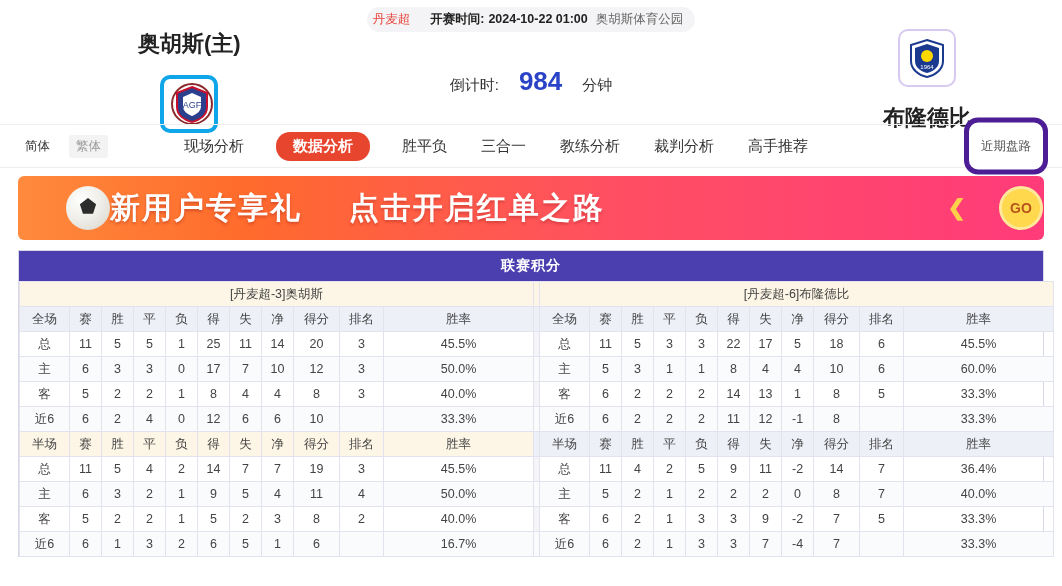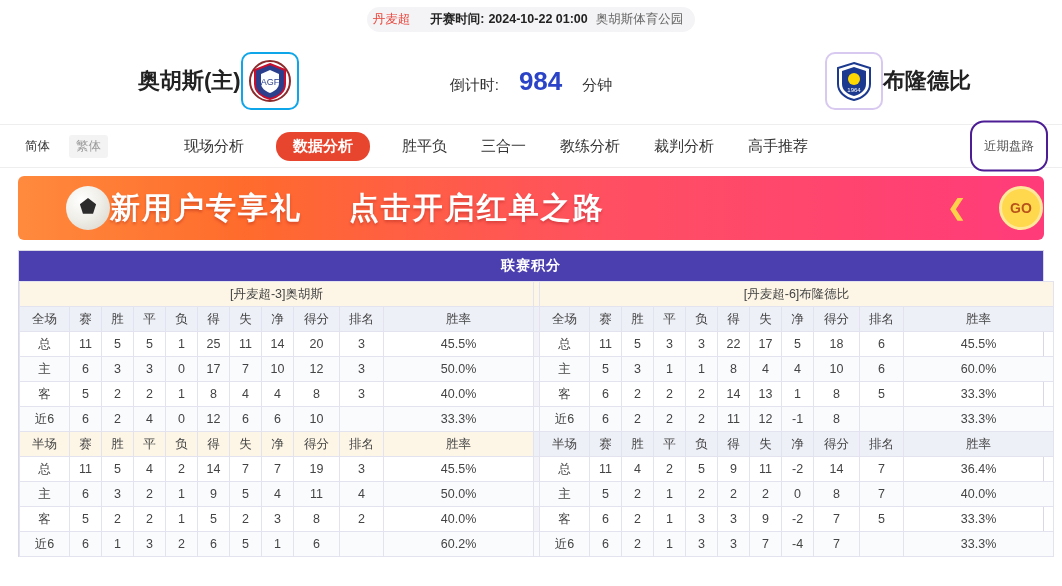--- a/index.html
+++ b/index.html
@@ -43,36 +43,37 @@
   .teamsrow {
     height: 86px;
     display: flex;
     align-items: center;
     padding: 0 60px;
     position: relative;
   }
   .team {
     display: flex;
     align-items: center;
-    gap: 0;
+    gap: 16px;
+    flex-direction: column;
   }
   .team.home { margin-left: 78px; }
   .team.away { margin-left: auto; margin-right: 31px; }
   .team-name {
     font-size: 22px;
     font-weight: bold;
     color: #222;
   }
   .crest {
     width: 58px; height: 58px;
     border-radius: 10px;
     display: flex; align-items: center; justify-content: center;
     background: #fff;
   }
-  .crest.home { border: 2px solid #0ea5e9; }
+  .crest.home { border: 4px solid #0ea5e9; justify-content: flex-end; }
   .crest.away { border: 2px solid #d8c9f0; }
 
   .countdown {
     position: absolute;
     left: 50%;
     transform: translateX(-50%);
     display: flex;
     align-items: baseline;
     gap: 20px;
     font-size: 15px;
@@ -120,21 +121,21 @@
     color: #fff;
     border-radius: 14px;
     padding: 5px 17px;
     font-weight: bold;
   }
   .recent-odds {
     position: absolute;
     right: 14px;
     top: 50%;
     transform: translateY(-50%);
-    border: 2px solid #4c1d95;
+    border: 5px solid #4c1d95;
     color: #555;
     font-size: 12.5px;
     border-radius: 14px;
     padding: 15px 12px;
     background: #fff;
   }
 
   
   .banner {
     margin: 8px 18px 0 18px;
@@ -589,21 +590,21 @@
         <td>近6</td>
         <td>6</td>
         <td>1</td>
         <td>3</td>
         <td>2</td>
         <td>6</td>
         <td>5</td>
         <td>1</td>
         <td>6</td>
         <td></td>
-        <td>60.2%</td>
+        <td>16.7%</td>
         <td class="sep"></td>
         <td>近6</td>
         <td>6</td>
         <td>2</td>
         <td>1</td>
         <td>3</td>
         <td>3</td>
         <td>7</td>
         <td>-4</td>
         <td>7</td>

